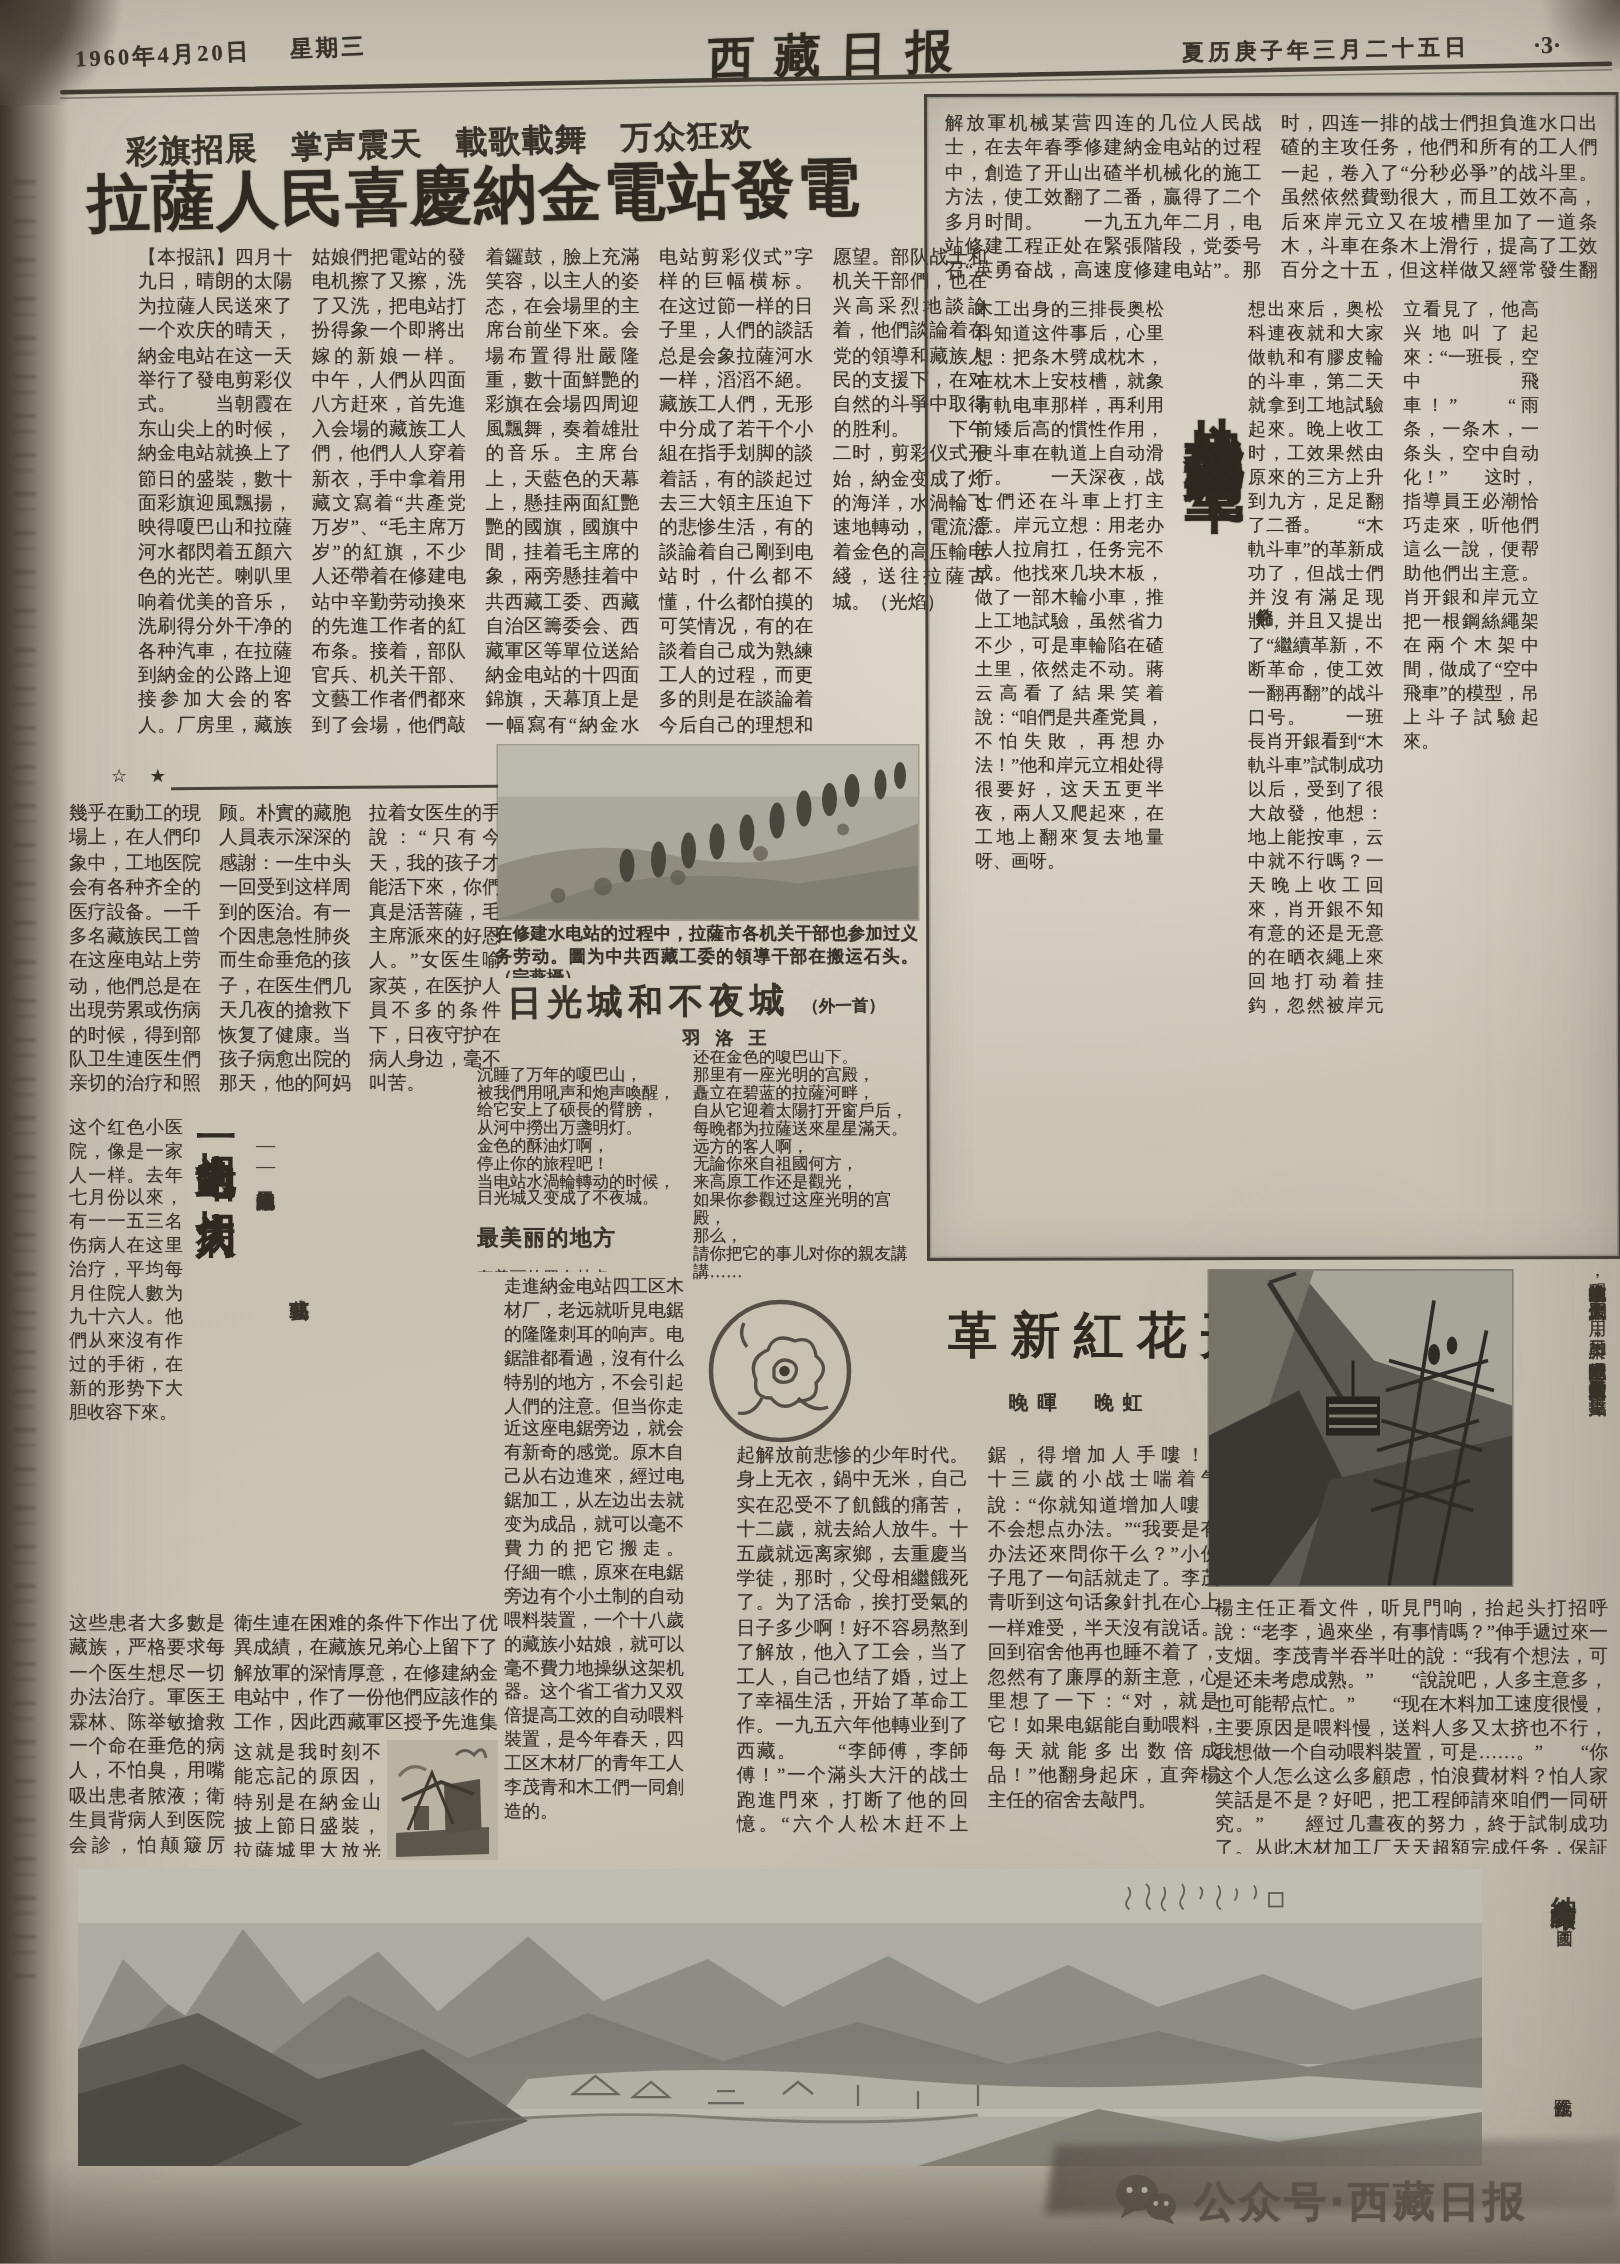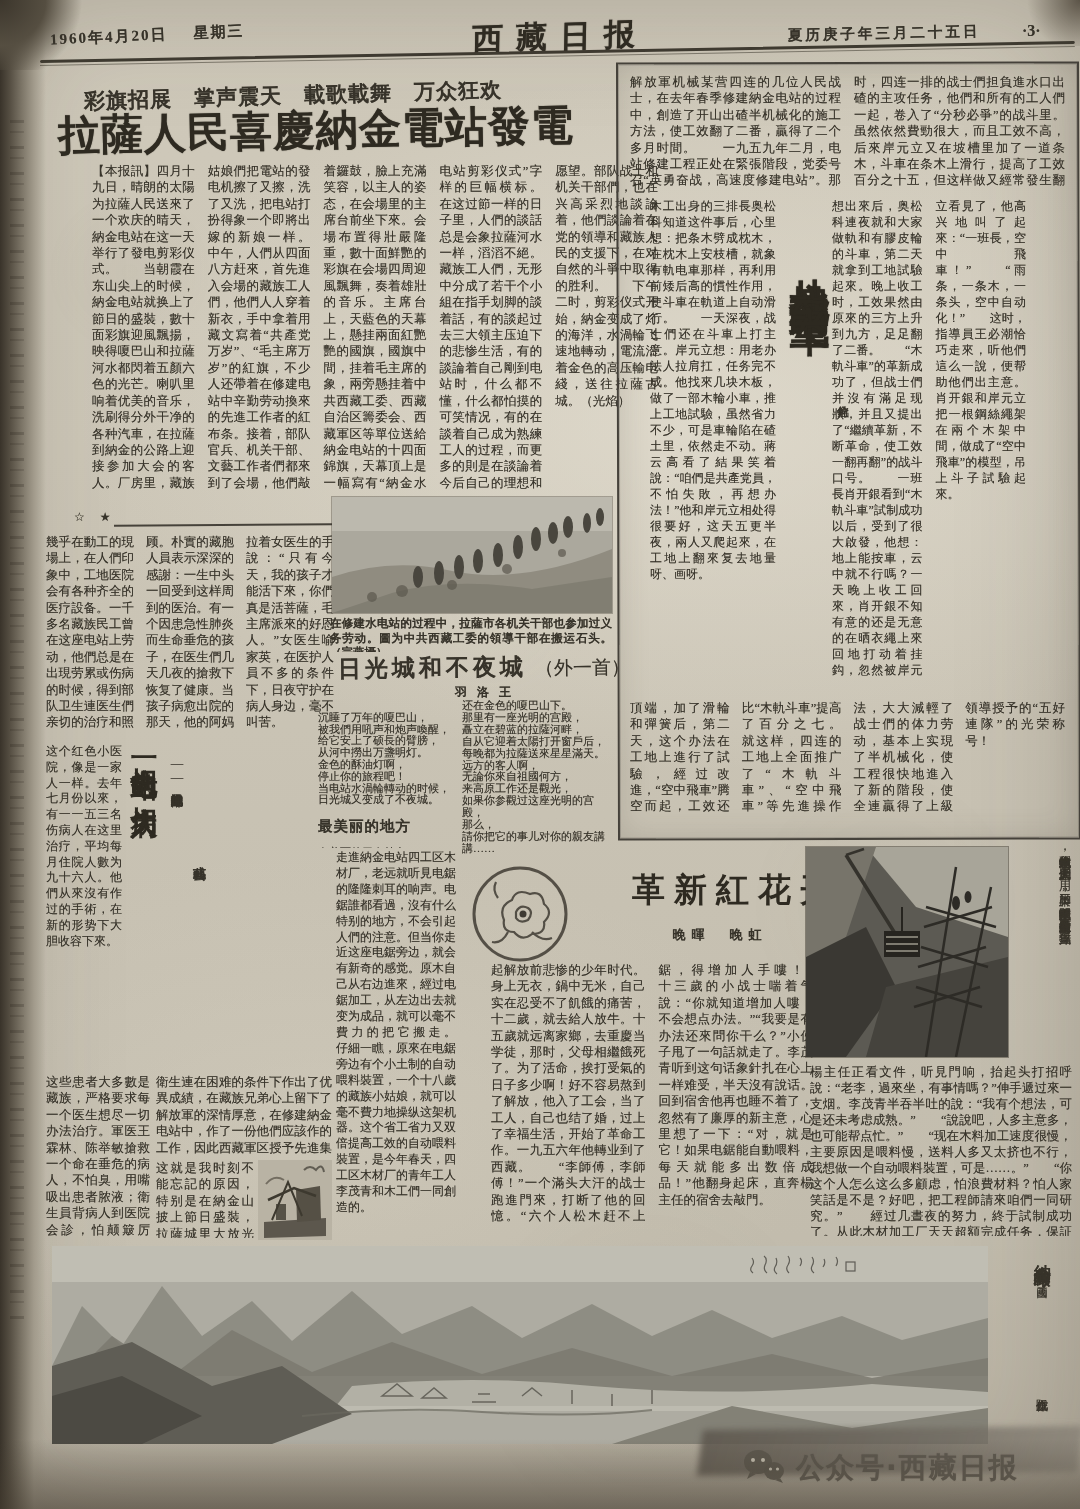--- a/index.html
+++ b/index.html
@@ -66,21 +66,21 @@
   .cmid-row{display:flex;gap:4px;margin-top:2px;}
   .sketch-box{flex:0 0 74px;height:80px;}
 
   
   .photo1{left:332px;top:497px;width:280px;height:116px;background:linear-gradient(170deg,#bdbab0 0%,#a5a297 45%,#8e8a7e 100%);box-shadow:0 0 0 1px rgba(60,55,45,.35), inset 0 0 18px rgba(70,64,54,.35);}
   .photo1-cap{left:330px;top:616px;width:282px;height:36px;font-size:11.5px;line-height:14.5px;font-weight:bold;text-align:justify;overflow:hidden;}
 
   
   .poem-title{left:338px;top:652px;width:274px;white-space:nowrap;transform:rotate(-.6deg);}
   .poem-title .t{font-size:23px;font-weight:900;letter-spacing:4px;}
-  .poem-title .n{font-size:19px;font-weight:normal;margin-left:8px;}
+  .poem-title .n{font-size:11px;font-weight:bold;margin-left:8px;}
   .poem-author{left:428px;top:684px;width:120px;font-size:12px;letter-spacing:10px;font-weight:bold;text-align:center;}
   .poem-colL{left:318px;top:700px;width:140px;height:148px;font-size:11px;line-height:11.8px;white-space:pre-line;overflow:hidden;}
   .poem-sub{font-size:14.5px;font-weight:900;letter-spacing:1px;margin:3px 0 2px 0;}
   .poem-colR{left:462px;top:700px;width:150px;height:158px;font-size:11px;line-height:11.9px;white-space:pre-line;overflow:hidden;}
 
   
   .fbox{left:617px;top:62px;width:459px;height:774px;border:2.5px solid #45413a;box-shadow:inset 0 0 0 1px rgba(69,65,58,.25), inset 0 0 30px rgba(80,72,60,.18);transform:rotate(-.15deg);}
   .fly-intro{left:630px;top:74px;width:435px;height:118px;}
   .fly-left{left:630px;top:198px;width:126px;height:494px;}
   .fly-vtitle{left:770px;top:246px;width:62px;height:460px;font-size:40px;line-height:46px;font-weight:900;letter-spacing:4px;color:#2d2920;text-shadow:0 0 1px rgba(45,41,32,.8);}
@@ -217,21 +217,20 @@
 如果你参觀过这座光明的宫殿，
 那么，
 請你把它的事儿对你的親友講講……</div>
 
   <div class="abs fbox"></div>
   <div class="abs ink flow cols2 fly-intro">解放軍机械某营四连的几位人民战士，在去年春季修建納金电站的过程中，創造了开山出碴半机械化的施工方法，使工效翻了二番，贏得了二个多月时間。　　一九五九年二月，电站修建工程正处在緊張階段，党委号召“英勇奋战，高速度修建电站”。那时，四连一排的战士們担負進水口出碴的主攻任务，他們和所有的工人們一起，卷入了“分秒必爭”的战斗里。虽然依然費勁很大，而且工效不高，后來岸元立又在坡槽里加了一道条木，斗車在条木上滑行，提高了工效百分之十五，但这样做又經常發生翻車的现象，省了力气誤了工时。不过，这次虽然失敗了，但沒人泄气，他們便把这个办法交給群众討論。</div>
   <div class="abs ink flow fly-left" style="font-size:12px;line-height:16px;margin-left:20px;">木工出身的三排長奥松科知道这件事后，心里想：把条木劈成枕木，在枕木上安枝槽，就象有軌电車那样，再利用前矮后高的慣性作用，使斗車在軌道上自动滑行。　　一天深夜，战士們还在斗車上打主意。岸元立想：用老办法人拉肩扛，任务完不成。他找來几块木板，做了一部木輪小車，推上工地試驗，虽然省力不少，可是車輪陷在碴土里，依然走不动。蔣云高看了結果笑着說：“咱們是共產党員，不怕失敗，再想办法！”他和岸元立相处得很要好，这天五更半夜，兩人又爬起來，在工地上翻來复去地量呀、画呀。</div>
   <div class="abs vtext fly-vtitle">从肩挑背磨到空中飞车</div>
   <div class="abs ink vtext fly-author">俞銘佺</div>
   <div class="abs ink flow cols2 fly-right" style="font-size:12px;line-height:16px;">想出來后，奥松科連夜就和大家做軌和有膠皮輪的斗車，第二天就拿到工地試驗起來。晚上收工时，工效果然由原來的三方上升到九方，足足翻了二番。　　“木軌斗車”的革新成功了，但战士們并沒有滿足现狀，并且又提出了“繼續革新，不断革命，使工效一翻再翻”的战斗口号。　　一班長肖开銀看到“木軌斗車”試制成功以后，受到了很大啟發，他想：地上能按車，云中就不行嗎？一天晚上收工回來，肖开銀不知有意的还是无意的在晒衣繩上來回地打动着挂鈎，忽然被岸元立看見了，他高兴地叫了起來：“一班長，空中飛車！”　　“雨条，一条木，一条头，空中自动化！”　　这时，指導員王必潮恰巧走來，听他們這么一說，便帮助他們出主意。肖开銀和岸元立把一根鋼絲繩架在兩个木架中間，做成了“空中飛車”的模型，吊上斗子試驗起來。</div>
-  <div class="abs ink flow cols4 fly-bottom">頂端，加了滑輪和彈簧后，第二天，这个办法在工地上進行了試驗，經过改進，“空中飛車”腾空而起，工效还比“木軌斗車”提高了百分之七。　　就这样，四连的工地上全面推广了“木軌斗車”、“空中飛車”等先進操作法，大大減輕了战士們的体力劳动，基本上实現了半机械化，使工程很快地進入了新的階段，使全連贏得了上級領導授予的“五好連隊”的光荣称号！</div>
 
   <div class="abs ink flow inn-left" style="font-size:12px;line-height:15.9px;">走進納金电站四工区木材厂，老远就听見电鋸的隆隆刺耳的响声。电鋸誰都看過，沒有什么特别的地方，不会引起人們的注意。但当你走近这座电鋸旁边，就会有新奇的感觉。原木自己从右边進來，經过电鋸加工，从左边出去就变为成品，就可以毫不費力的把它搬走。　　仔細一瞧，原來在电鋸旁边有个小土制的自动喂料裝置，一个十八歲的藏族小姑娘，就可以毫不費力地操纵这架机器。这个省工省力又双倍提高工效的自动喂料裝置，是今年春天，四工区木材厂的青年工人李茂青和木工們一同創造的。</div>
   <div class="abs medallion">
     <svg width="104" height="104" viewBox="0 0 104 104">
       <circle cx="52" cy="52" r="46" fill="none" stroke="#3f3b33" stroke-width="3" opacity=".85"></circle>
       <g stroke="#3f3b33" stroke-width="2.2" fill="none" opacity=".85">
         <path d="M36 58 Q30 44 44 38 Q48 26 62 32 Q74 28 76 42 Q86 50 76 60 Q78 72 64 72 Q54 80 46 70 Q34 70 36 58 Z"></path>
         <path d="M48 50 Q52 42 60 46 Q66 50 60 58 Q52 62 48 56 Z"></path>
         <path d="M64 70 Q74 80 84 76"></path>
         <path d="M40 70 Q34 82 24 80"></path>

